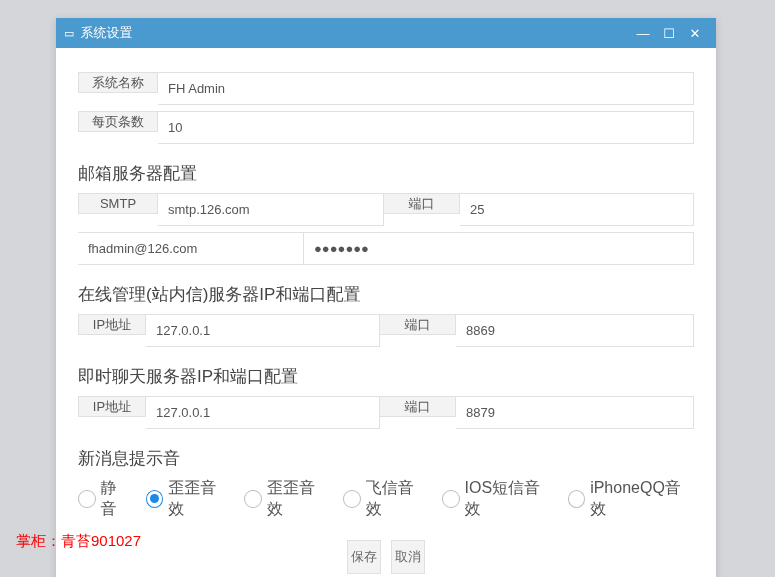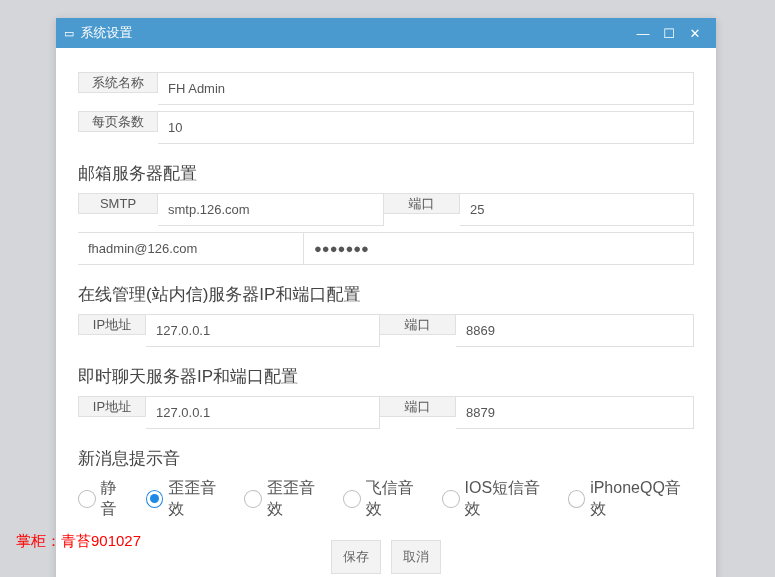--- a/index.html
+++ b/index.html
@@ -123,21 +123,21 @@
 .buttons {
   display: flex;
   justify-content: center;
   gap: 10px;
   margin-top: 20px;
 }
 .btn {
   background: #f3f3f3;
   border: 1px solid #e0e0e0;
   color: #666;
-  padding: 7px 11px;
+  padding: 7px 3px;
   font-size: 13px;
   cursor: pointer;
   font-family: inherit;
 }
 .footer-text {
   position: absolute;
   left: 16px;
   top: 532px;
   color: #ff0000;
   font-size: 15px;

